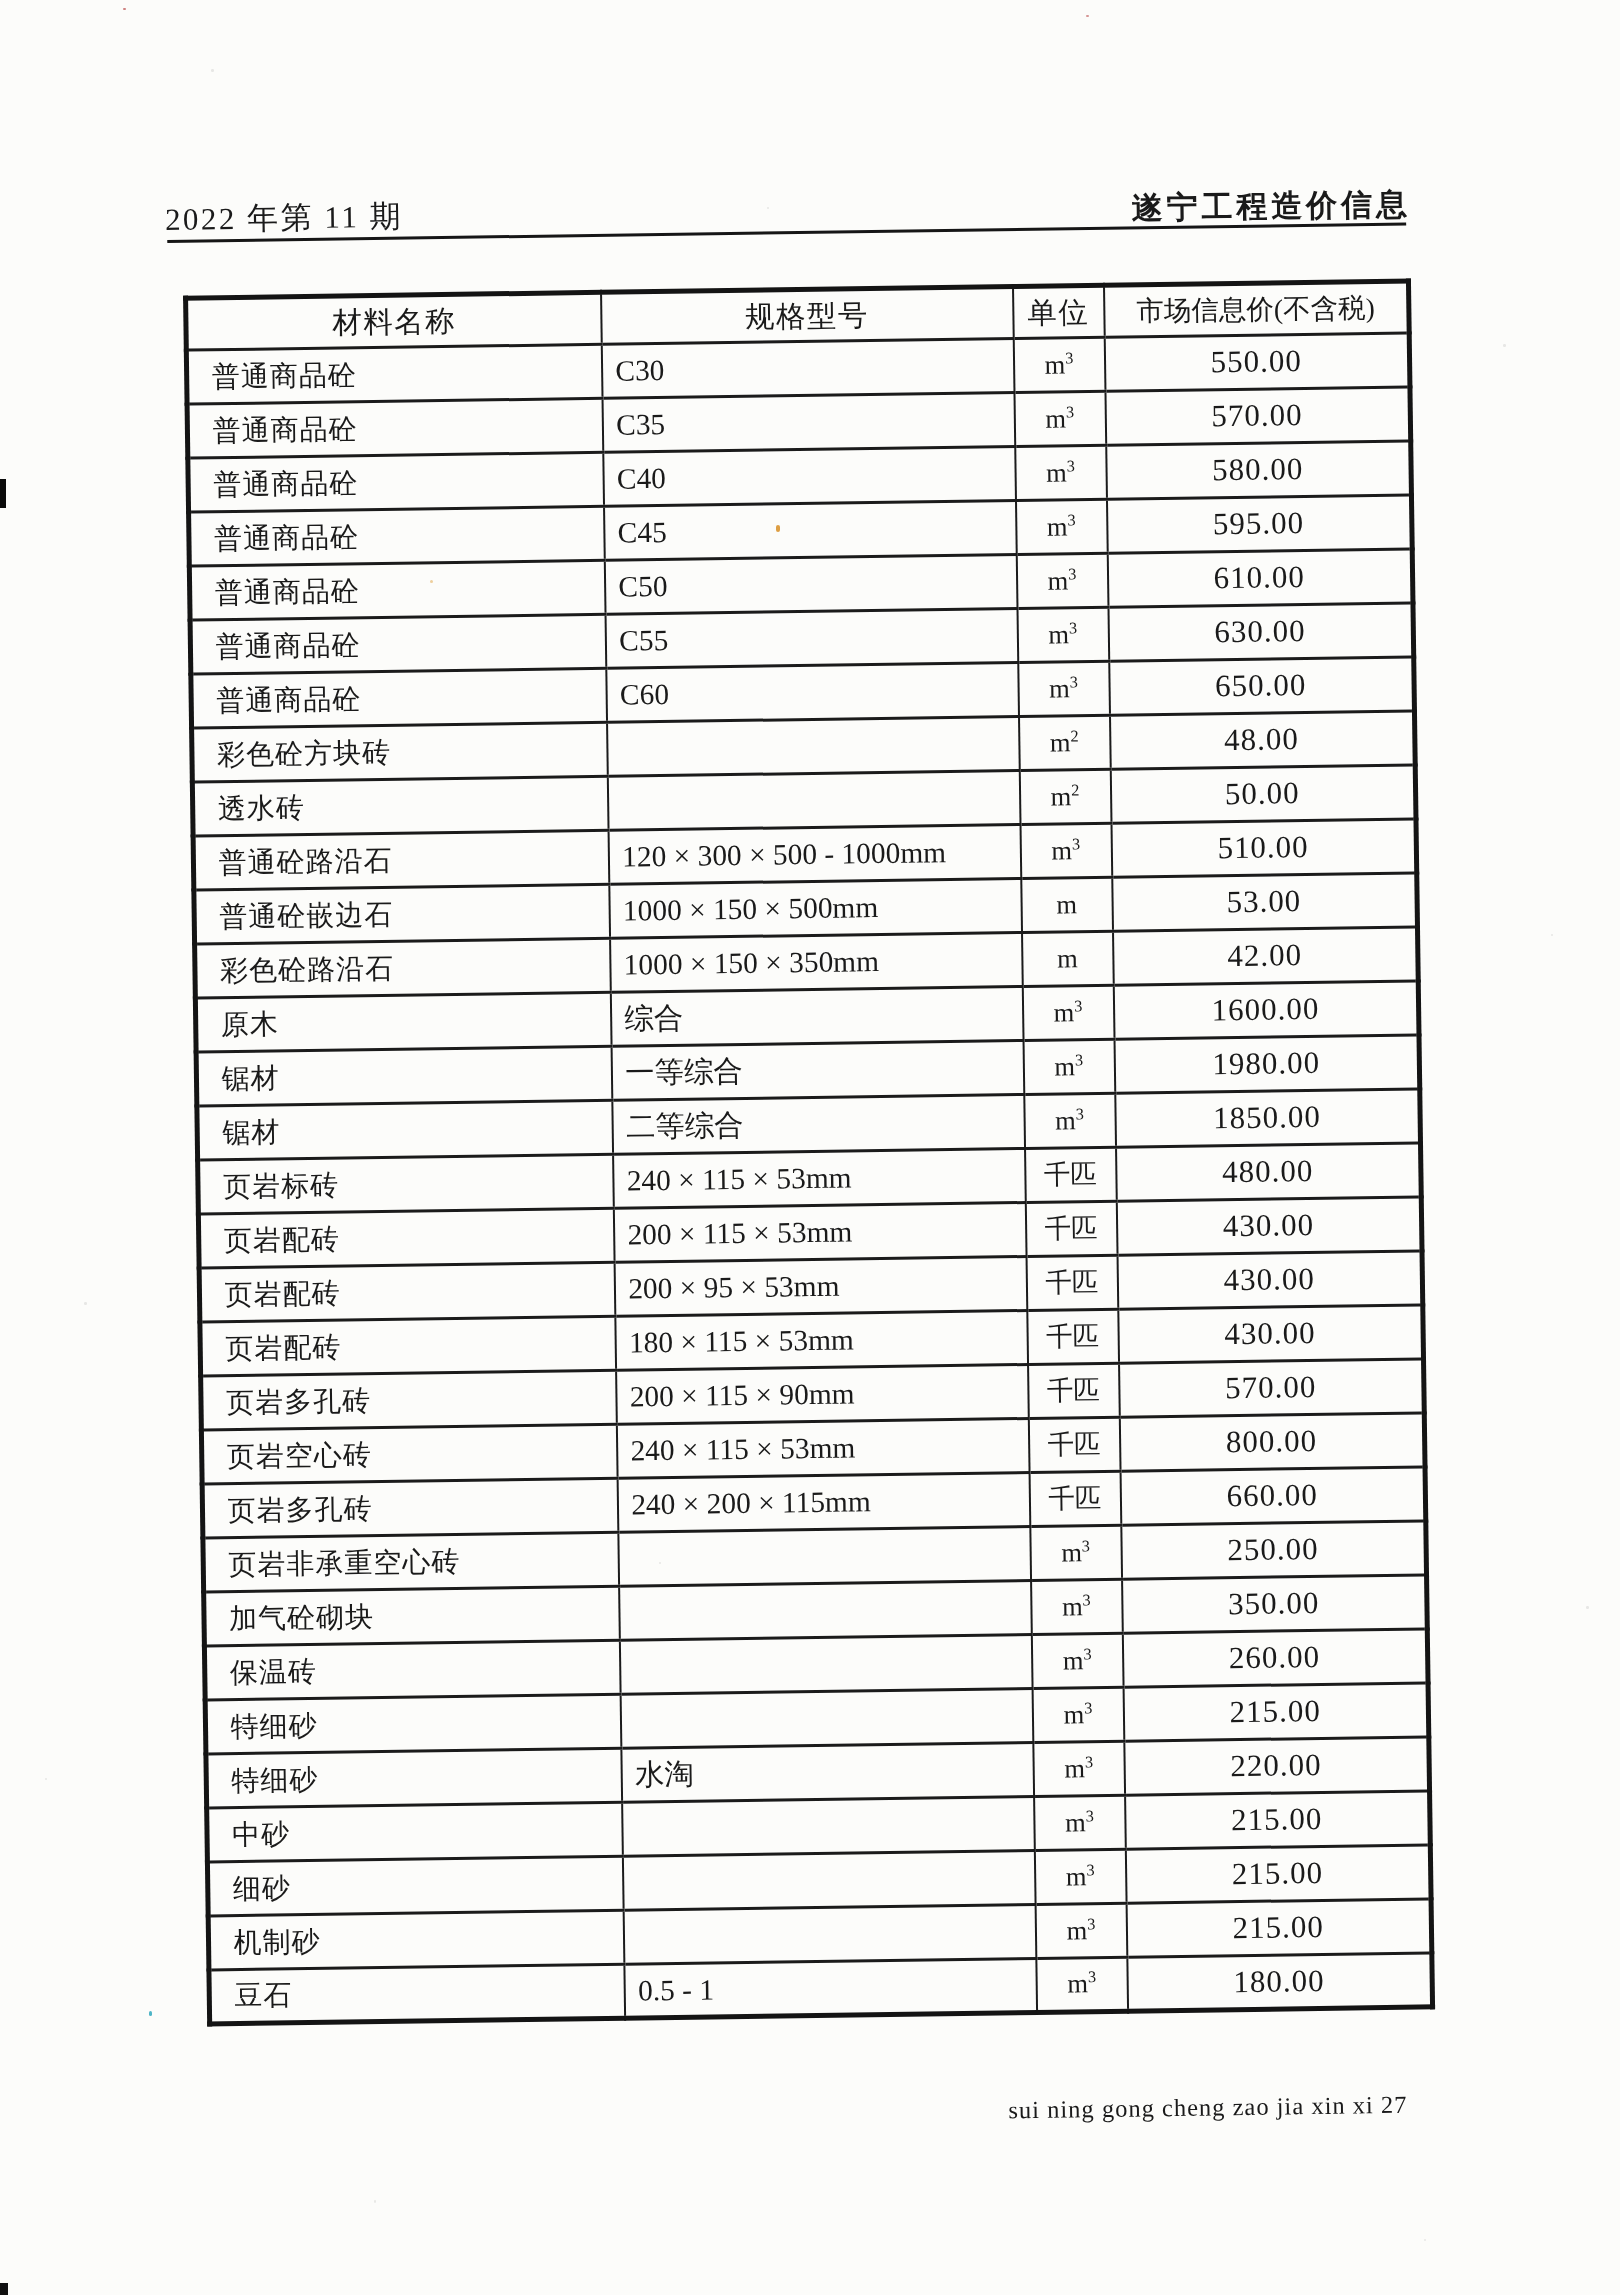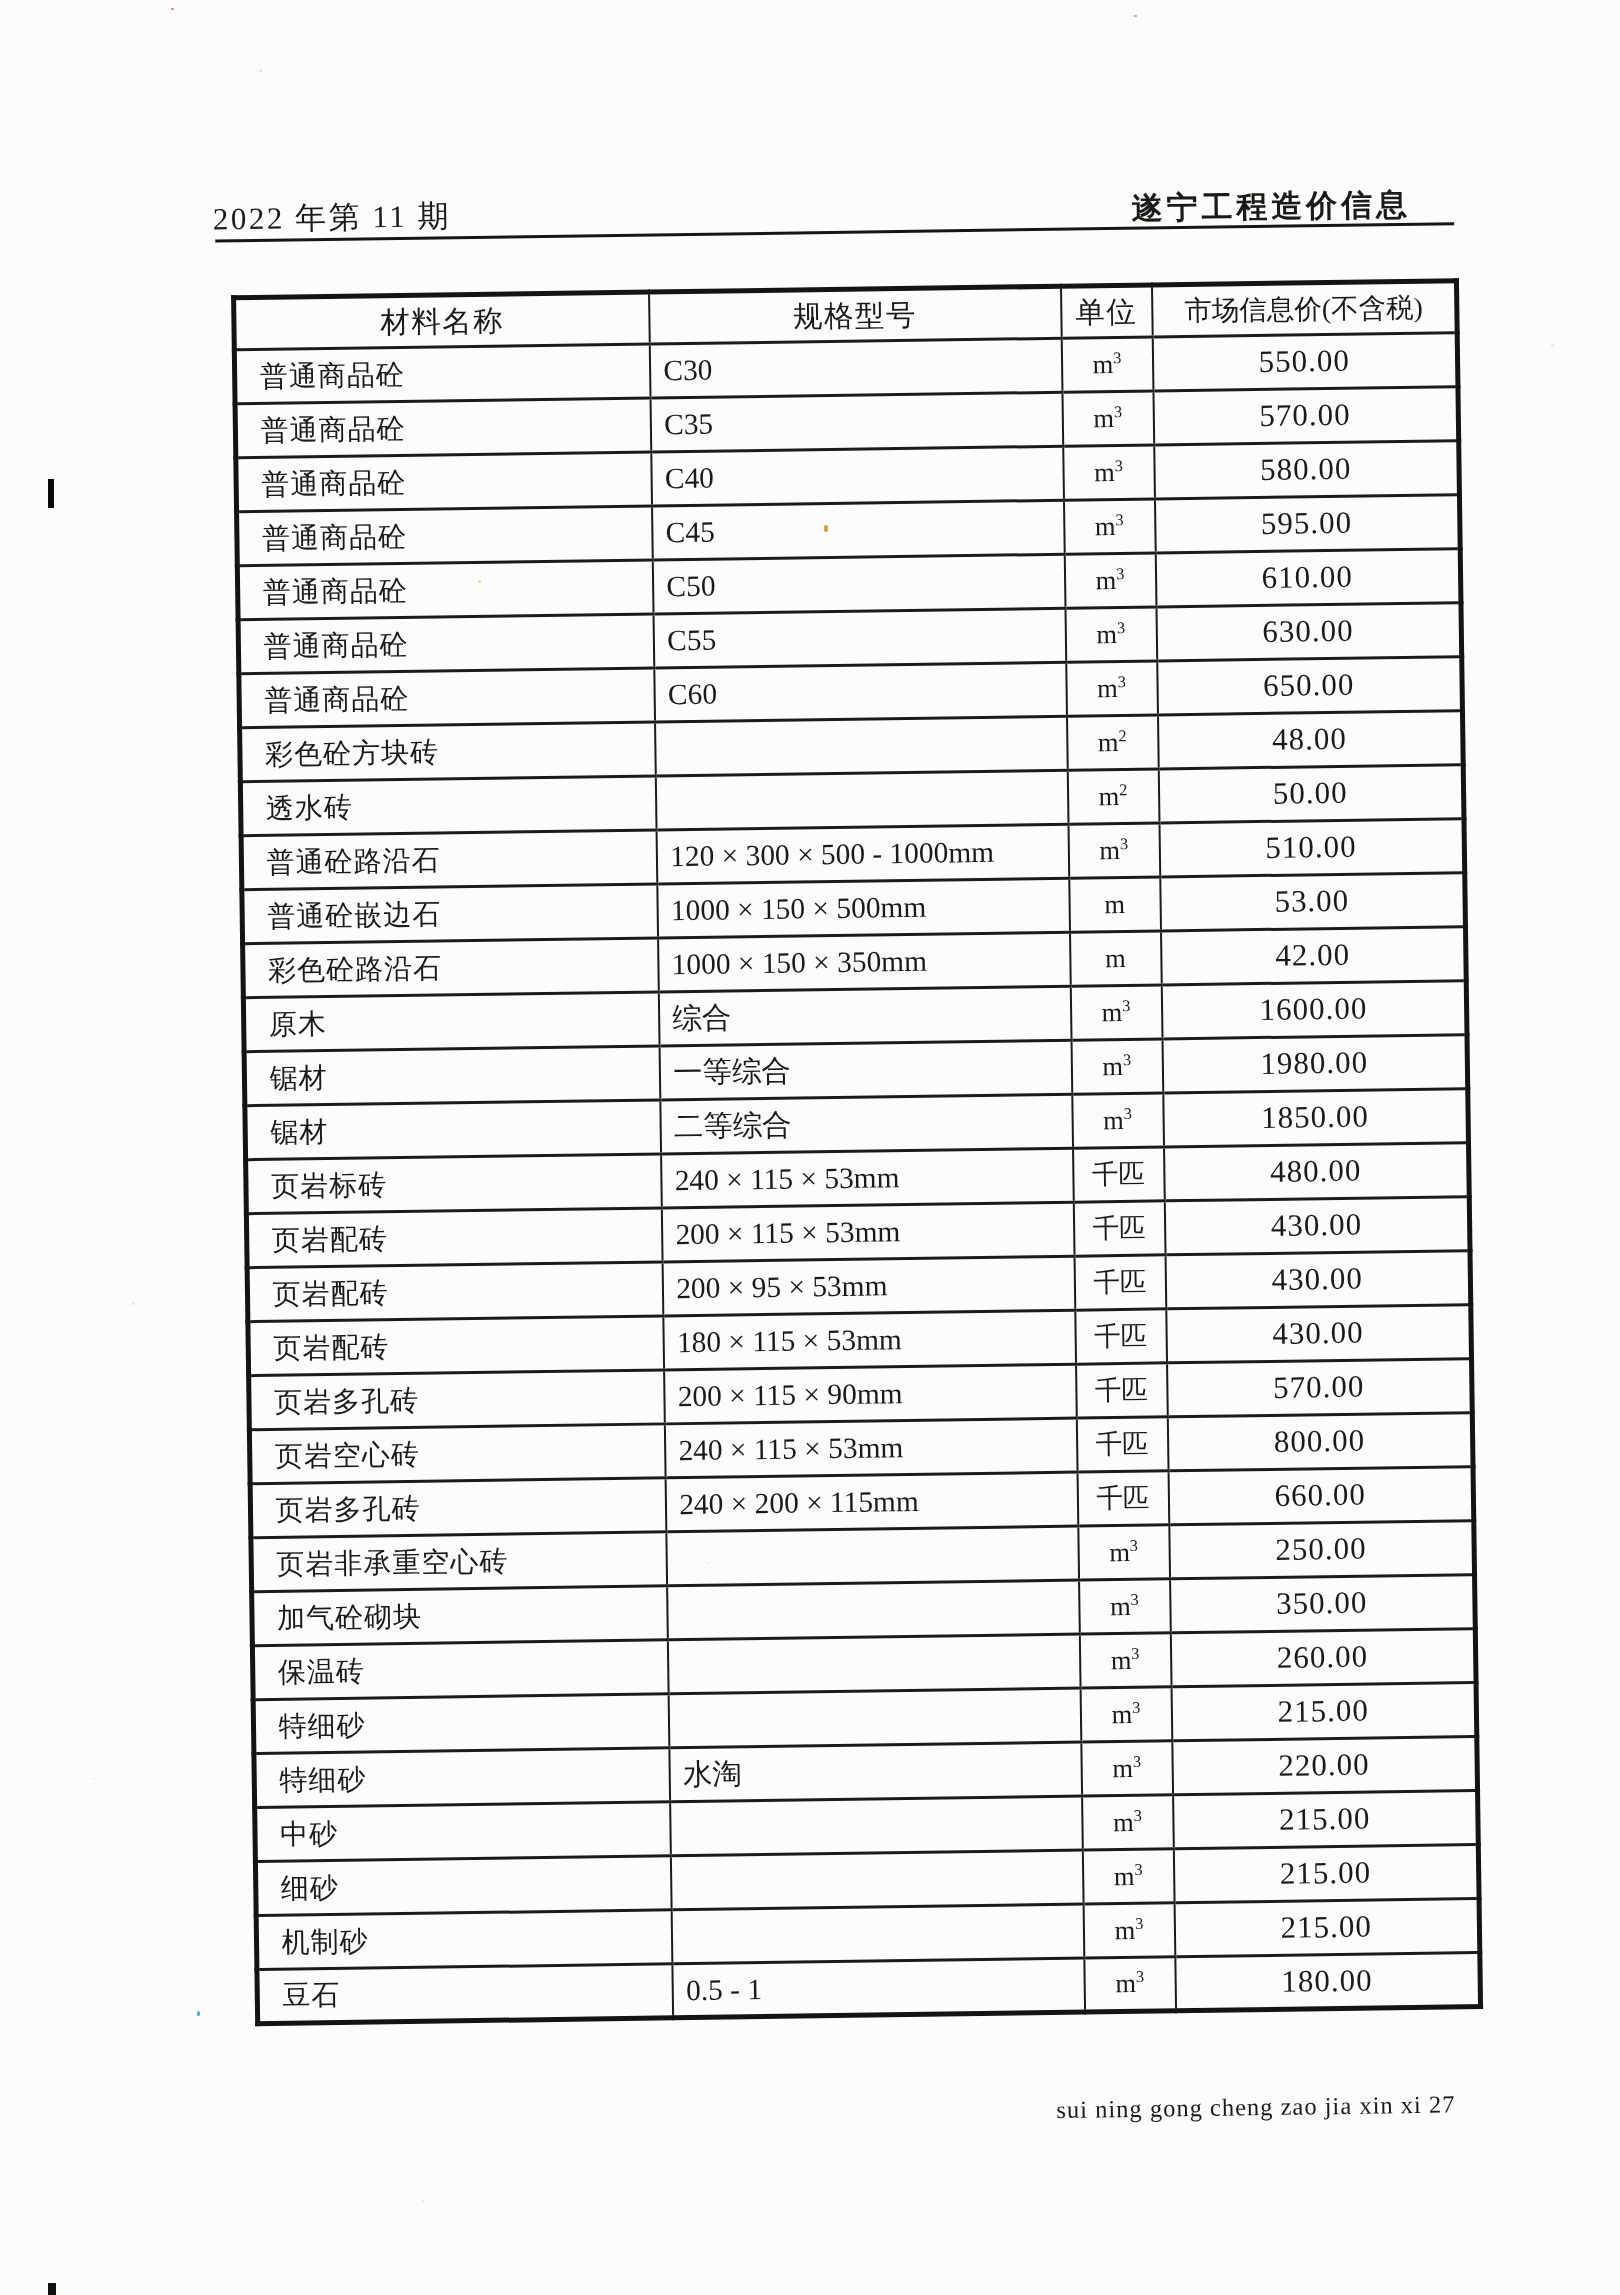--- a/index.html
+++ b/index.html
@@ -4,21 +4,21 @@
 <style>
   html,body{margin:0;padding:0;}
   body{
     width:1620px;height:2295px;
     background:#fcfcfa;
     overflow:hidden;
     font-family:"Liberation Serif","DejaVu Serif",serif;
     color:#1a1a1a;
     position:relative;
   }
-  .sheet{position:absolute;inset:0;margin-left:48px;}
+  .sheet{position:absolute;inset:0;}
   
   .content{
     position:absolute;inset:0;
     transform:rotate(-0.8deg);
     transform-origin:50% 50%;
   }
   .issue-label{
     position:absolute;left:178px;top:190px;
     font-size:31px;letter-spacing:2.5px;white-space:nowrap;
   }

